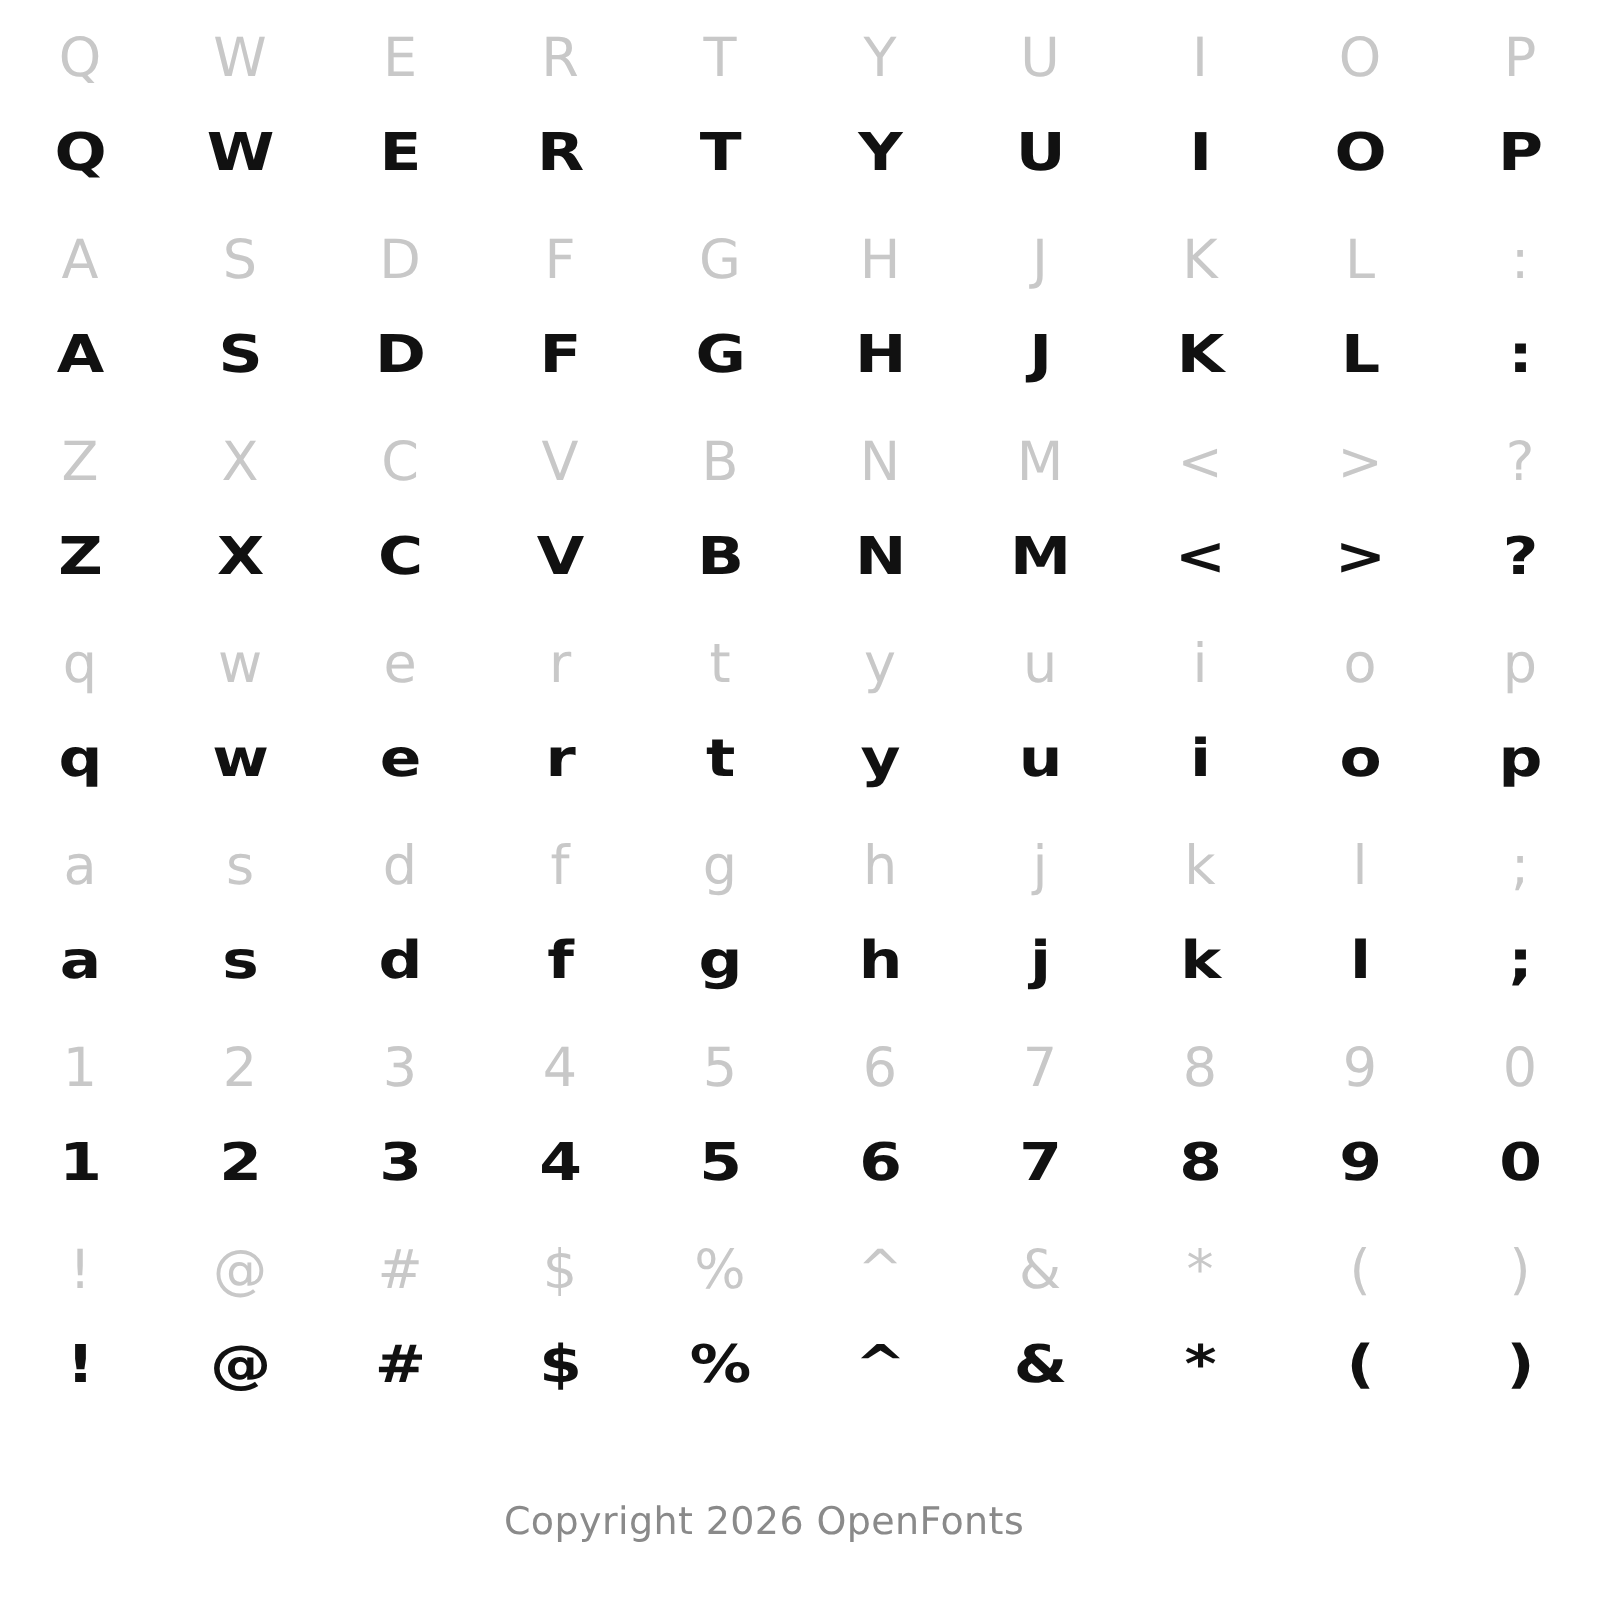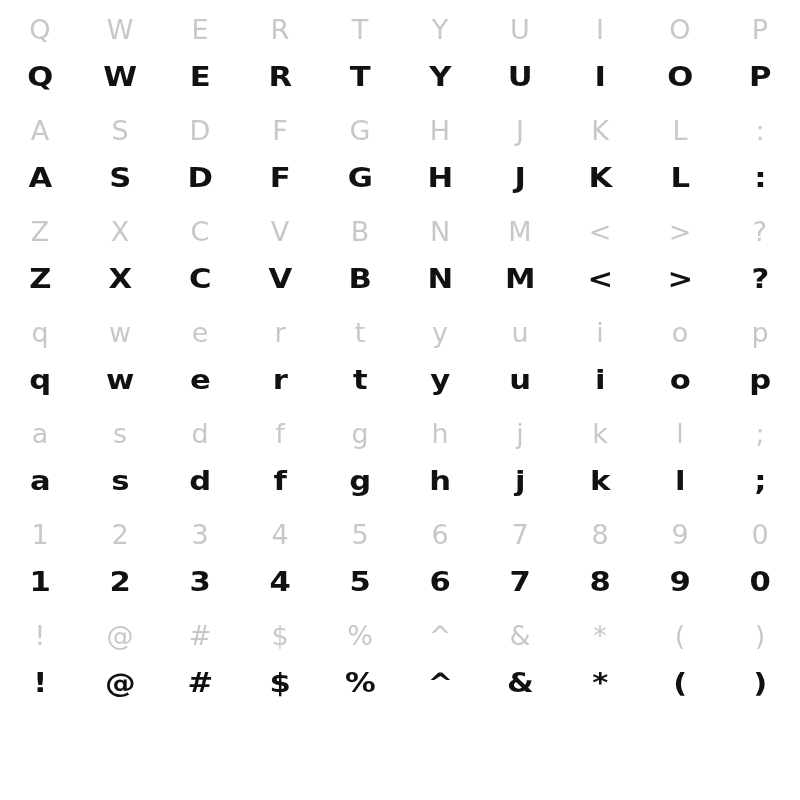--- a/index.html
+++ b/index.html
@@ -246,14 +246,15 @@
         <div class="cell">$</div>
         <div class="cell">%</div>
         <div class="cell">^</div>
         <div class="cell">&amp;</div>
         <div class="cell">*</div>
         <div class="cell">(</div>
         <div class="cell">)</div>
       </div>
     </div>
 
+  <div class="copyright">Copyright 2026 OpenFonts</div>
 
 </div>
 
 </body></html>

